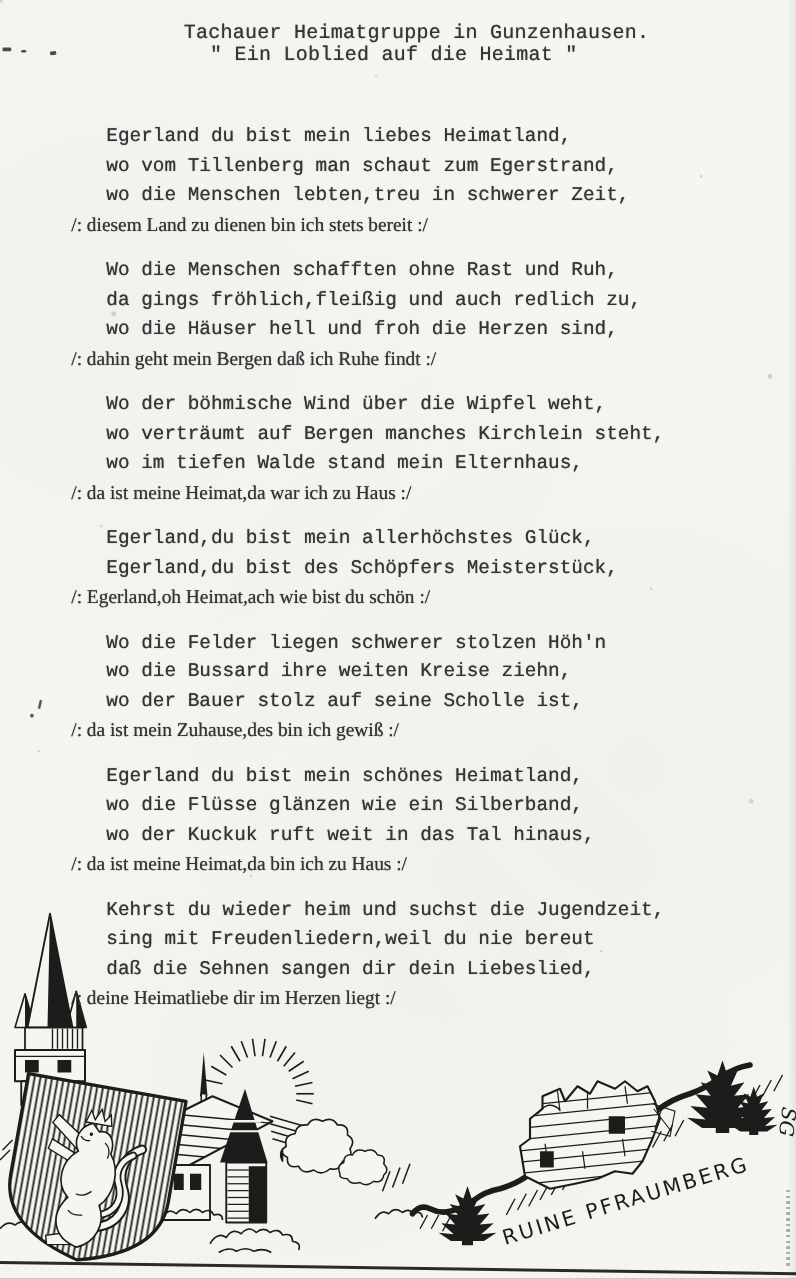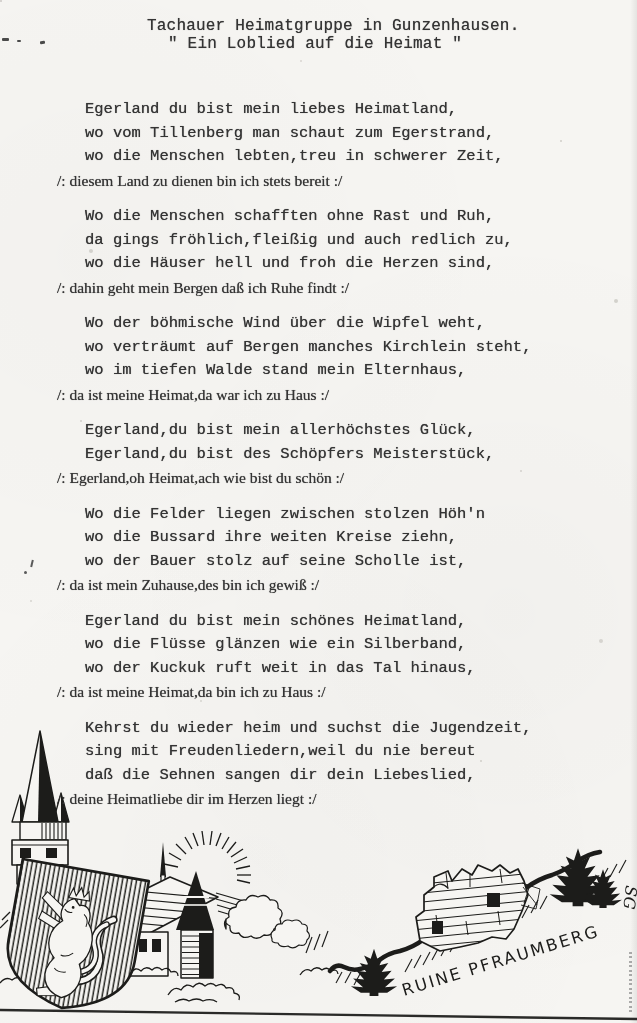--- a/index.html
+++ b/index.html
@@ -72,21 +72,21 @@
       <div class="line">wo verträumt auf Bergen manches Kirchlein steht,</div>
       <div class="line">wo im tiefen Walde stand mein Elternhaus,</div>
       <div class="line refrain">/: da ist meine Heimat,da war ich zu Haus :/</div>
     </div>
     <div class="stanza">
       <div class="line">Egerland,du bist mein allerhöchstes Glück,</div>
       <div class="line">Egerland,du bist des Schöpfers Meisterstück,</div>
       <div class="line refrain">/: Egerland,oh Heimat,ach wie bist du schön :/</div>
     </div>
     <div class="stanza">
-      <div class="line">Wo die Felder liegen zwischen stolzen Höh'n</div>
+      <div class="line">Wo die Felder liegen schwerer stolzen Höh'n</div>
       <div class="line">wo die Bussard ihre weiten Kreise ziehn,</div>
       <div class="line">wo der Bauer stolz auf seine Scholle ist,</div>
       <div class="line refrain">/: da ist mein Zuhause,des bin ich gewiß :/</div>
     </div>
     <div class="stanza">
       <div class="line">Egerland du bist mein schönes Heimatland,</div>
       <div class="line">wo die Flüsse glänzen wie ein Silberband,</div>
       <div class="line">wo der Kuckuk ruft weit in das Tal hinaus,</div>
       <div class="line refrain">/: da ist meine Heimat,da bin ich zu Haus :/</div>
     </div>

